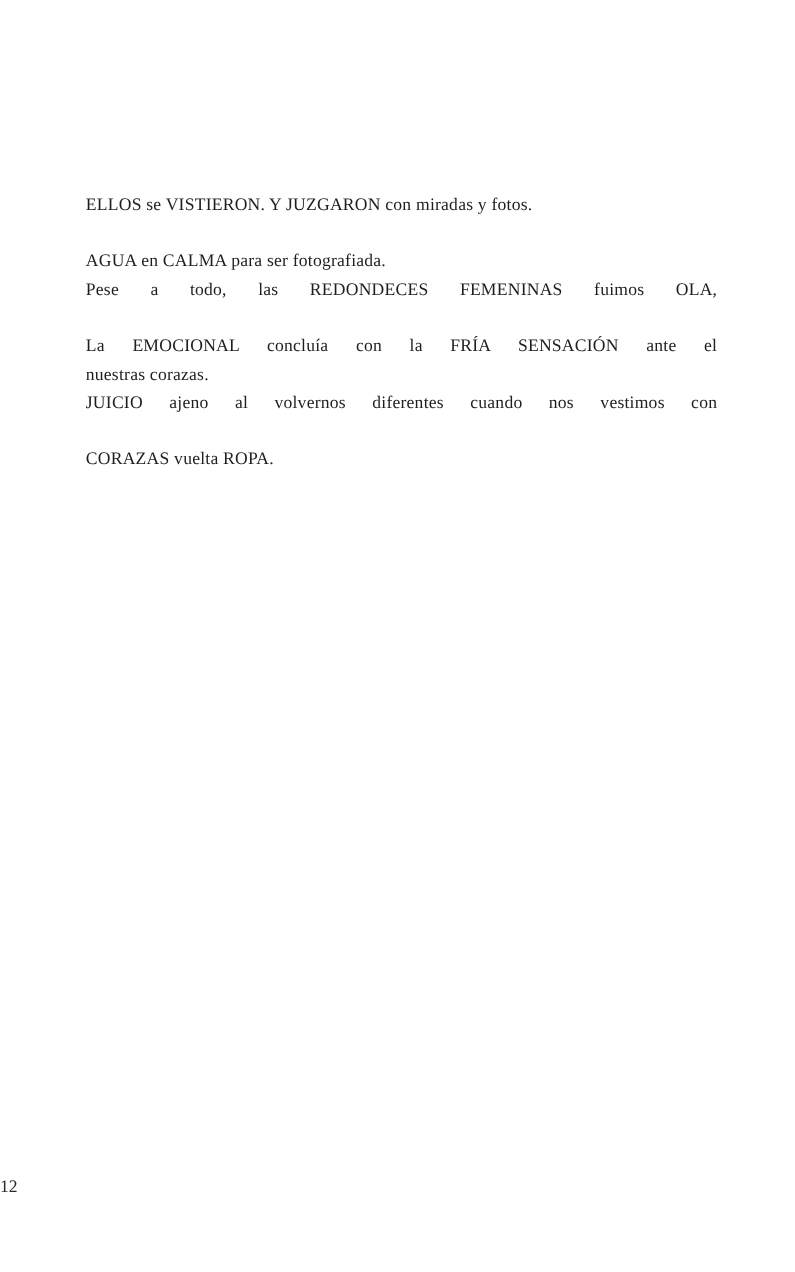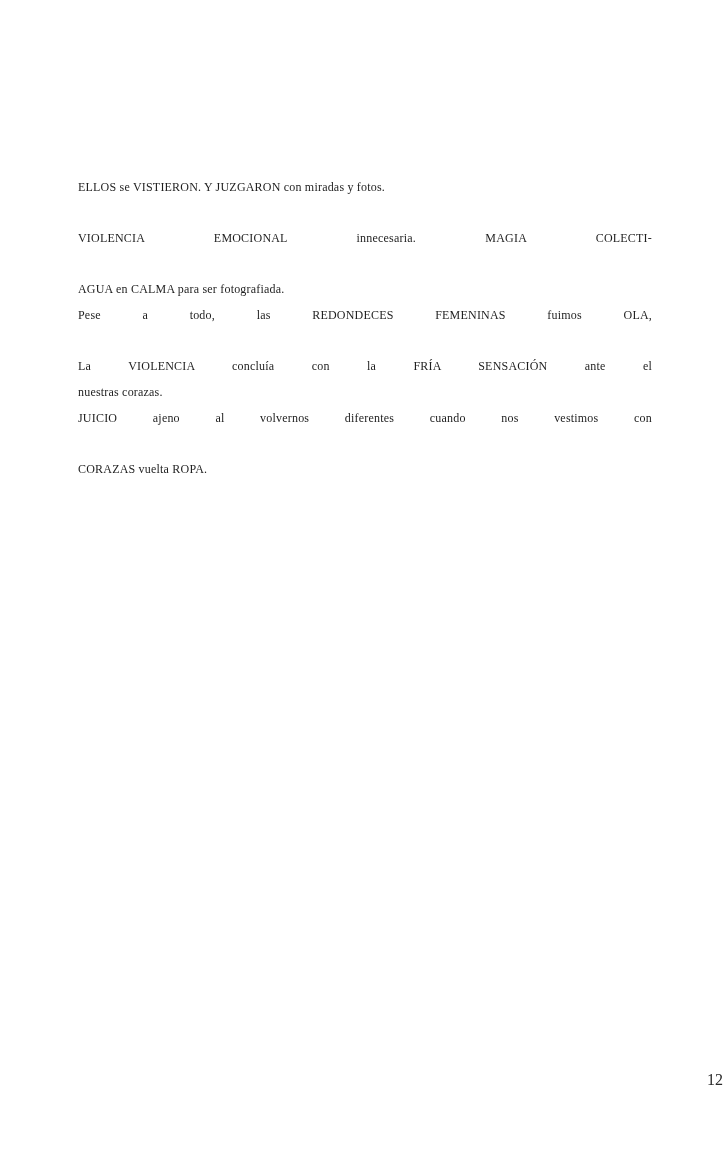--- a/index.html
+++ b/index.html
@@ -16,68 +16,67 @@
     overflow: hidden;
   }
   .page-body {
     position: absolute;
     left: 78px;
     top: 174px;
     width: 574px;
   }
   .paragraph {
     margin: 0 0 25px 0;
-    font-size: 12px;
+    font-size: 16px;
     line-height: 26px;
     letter-spacing: 0.2px;
   }
   .paragraph:last-child {
     margin-bottom: 0;
   }
   .text-line {
     display: block;
     text-align: left;
     white-space: normal;
   }
   .text-line.justified {
     text-align: justify;
     text-align-last: justify;
   }
   .page-footer {
     position: absolute;
     left: 0;
     top: 1069px;
     width: 723px;
-    text-align: right;
+    text-align: left;
     font-size: 16px;
     line-height: 22px;
     color: #2a2a2a;
   }
 </style>
 </head>
 <body>
 
 <main class="page-body">
 
   <p class="paragraph">
     <span class="text-line">ELLOS se VISTIERON. Y JUZGARON con miradas y fotos.</span>
   </p>
 
 
   <p class="paragraph">
-    <span class="text-line justified">VIOLENCIA EMOCIONAL innecesaria. MAGIA COLECTI-</span>
   </p>
 
   <p class="paragraph">
     <span class="text-line">AGUA en CALMA para ser fotografiada.</span>
     <span class="text-line justified">Pese a todo, las REDONDECES FEMENINAS fuimos OLA,</span>
   </p>
 
   <p class="paragraph">
-    <span class="text-line justified">La VIOLENCIA concluía con la FRÍA SENSACIÓN ante el</span>
+    <span class="text-line justified">La EMOCIONAL concluía con la FRÍA SENSACIÓN ante el</span>
     <span class="text-line">nuestras corazas.</span>
     <span class="text-line justified">JUICIO ajeno al volvernos diferentes cuando nos vestimos con</span>
   </p>
 
   <p class="paragraph">
     <span class="text-line">CORAZAS vuelta ROPA.</span>
   </p>
 
 </main>
 

